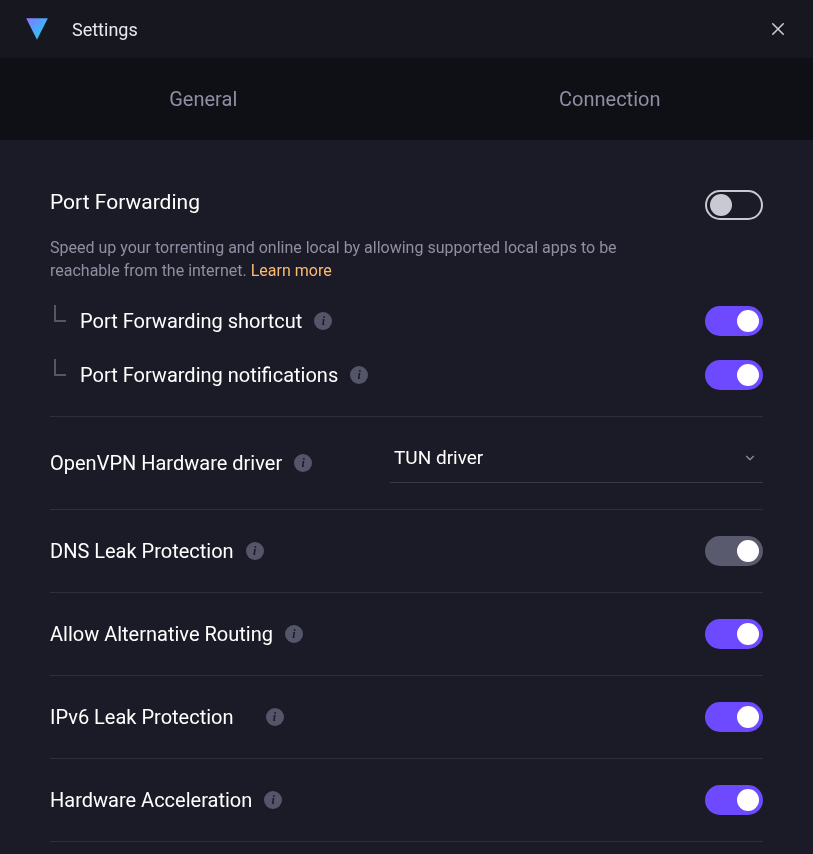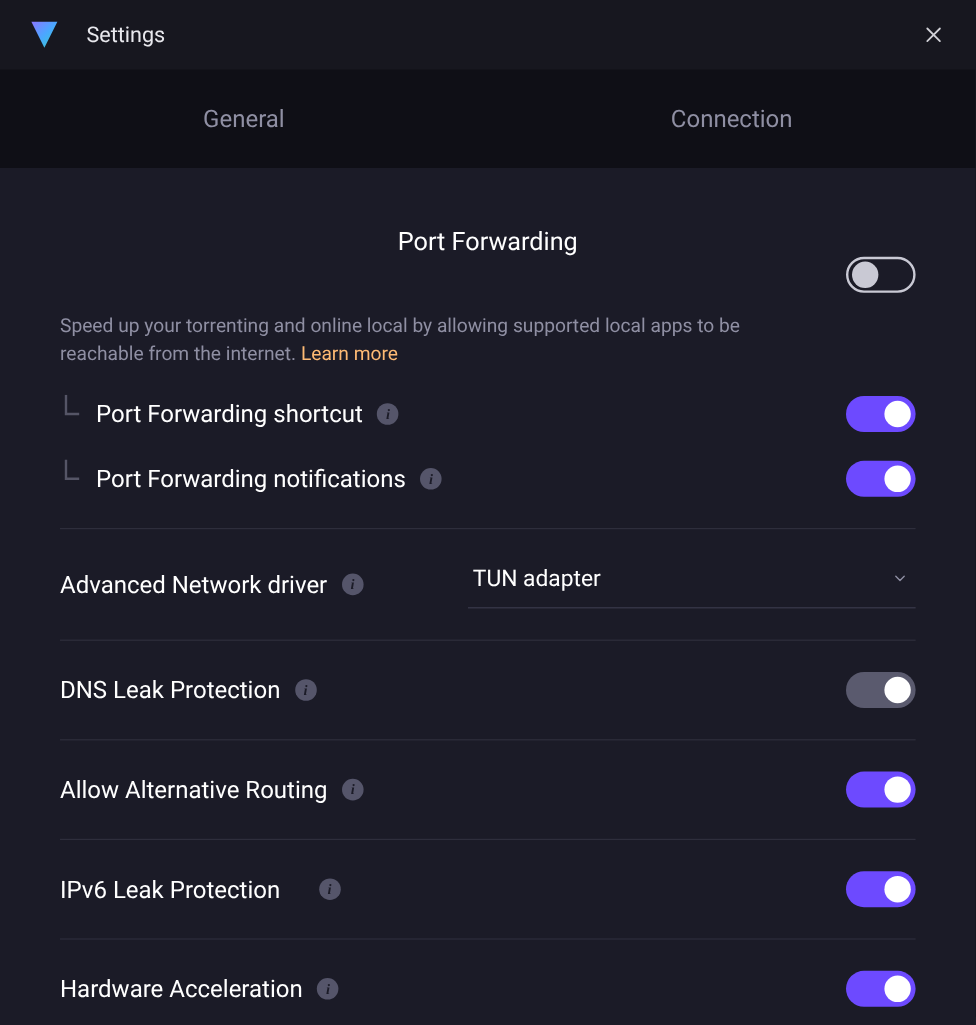--- a/index.html
+++ b/index.html
@@ -64,22 +64,21 @@
   
   .content {
     padding: 50px 50px 0 50px;
     background: #1b1b27;
     height: calc(100% - 58px - 82px);
     overflow: hidden;
   }
 
   .section-title-row {
     display: flex;
-    align-items: center;
-    flex-direction: column;
+    align-items: flex-start;
   }
   .section-title {
     font-size: 21px;
     font-weight: 400;
     color: #ffffff;
     flex: 1;
   }
   .section-desc {
     font-size: 16px;
     line-height: 1.45;
@@ -274,25 +273,25 @@
     </div>
     <div class="toggle purple-on">
         <div class="knob"></div>
       </div>
   </div>
 
   <div class="spacer-after-subs"></div>
 
   <div class="row">
     <div class="row-label">
-      <span>Advanced Network driver</span>
+      <span>OpenVPN Hardware driver</span>
       <span class="info-icon">i</span>
     </div>
     <div class="dropdown">
-      <span>TUN adapter</span>
+      <span>TUN driver</span>
       <svg class="chev" viewBox="0 0 24 24">
           <path d="M6 9 L12 15 L18 9" stroke="currentColor" stroke-width="2" fill="none" stroke-linecap="round" stroke-linejoin="round"></path>
         </svg>
     </div>
   </div>
 
   <div class="row">
     <div class="row-label" style="flex:1;">
       <span>DNS Leak Protection</span>
       <span class="info-icon">i</span>

